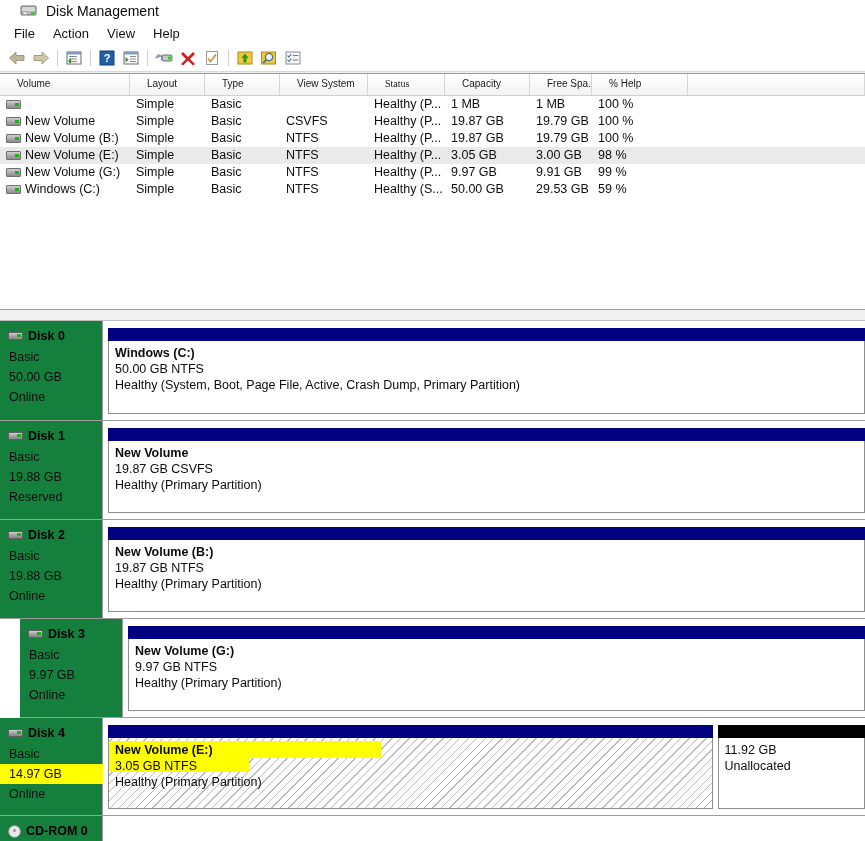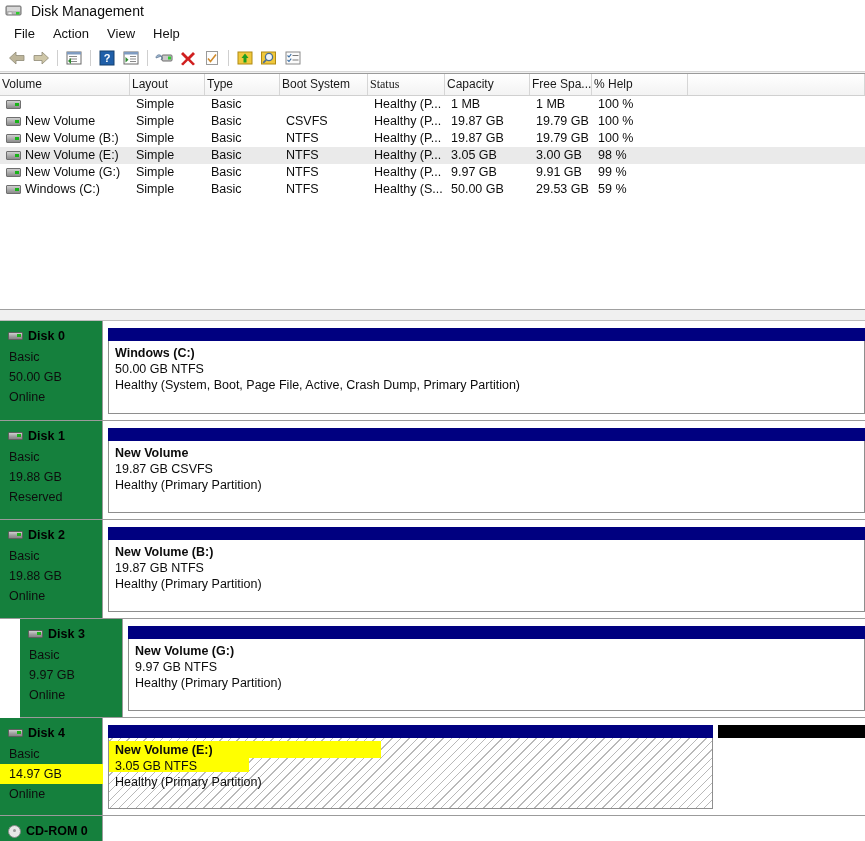--- a/index.html
+++ b/index.html
@@ -14,21 +14,21 @@
     width: 865px; height: 841px;
     background: #f0f0f0;
   }
 
   
   .titlebar {
     height: 22px;
     display: flex;
     align-items: center;
     background: #ffffff;
-    padding-left: 5px;
+    padding-left: 20px;
   }
   .title-icon { width: 18px; height: 16px; position: relative; margin-right: 8px; }
   .title-text { font-size: 14px; color: #0a0a0a; }
 
   
   .menubar {
     height: 23px;
     display: flex;
     align-items: center;
     background: #ffffff;
@@ -67,24 +67,24 @@
     border-top: 1px solid #9a9a9a;
     box-sizing: border-box;
   }
   .vol-header {
     display: flex;
     height: 21px;
     background: linear-gradient(to bottom, #ffffff 0%, #f3f3f3 100%);
     border-bottom: 1px solid #d0d0d0;
   }
   .vh {
-    font-size: 12px;
+    font-size: 10px;
     color: #1a1a1a;
     line-height: 20px;
-    padding-left: 2px;
+    padding-left: 17px;
     border-right: 1px solid #d6d6d6;
     box-sizing: border-box;
     white-space: nowrap;
     overflow: hidden;
   }
   .vol-rows { position: relative; }
   .vol-row {
     display: flex;
     height: 17px;
     align-items: center;
@@ -360,21 +360,21 @@
         <rect x="8.5" y="9.5" width="6" height="1" fill="#7a7a7a"></rect>
       </svg>
     </div>
   </div>
 
   <div class="vol-pane">
     <div class="vol-header" id="vol-header">
         <div class="vh" style="width: 130px; flex: 0 0 130px;">Volume</div>
         <div class="vh" style="width: 75px; flex: 0 0 75px;">Layout</div>
         <div class="vh" style="width: 75px; flex: 0 0 75px;">Type</div>
-        <div class="vh" style="width: 88px; flex: 0 0 88px;">Boot System</div>
+        <div class="vh" style="width: 88px; flex: 0 0 88px;">View System</div>
         <div class="vh" style="width: 77px; flex: 0 0 77px; font-family: Liberation Serif, serif;">Status</div>
         <div class="vh" style="width: 85px; flex: 0 0 85px;">Capacity</div>
         <div class="vh" style="width: 62px; flex: 0 0 62px;">Free Spa...</div>
         <div class="vh" style="width: 96px; flex: 0 0 96px;">% Help</div>
         <div class="vh" style="width: 177px; flex: 0 0 177px;"></div>
       </div>
     <div class="vol-rows" id="vol-rows">
         <div class="vol-row">
           <div class="vc name" style="width: 130px; flex: 0 0 130px;">
             <span class="vol-ico"></span>
@@ -559,20 +559,24 @@
             <div class="part-body hatched">
               <div class="yellow-band" style="left: 0px; top: 3px; width: 272px; height: 17px;"></div>
               <div class="yellow-band" style="left: -6px; top: 20px; width: 146px; height: 14px;"></div>
               <div class="pl bold pl-z">New Volume  (E:)</div>
               <div class="pl pl-z">3.05 GB NTFS</div>
               <div class="pl pl-z">Healthy (Primary Partition)</div>
             </div>
           </div>
           <div class="part" style="flex: 148 148 0px;">
             <div class="part-bar unalloc"></div>
+            <div class="part-body">
+              <div class="pl pl-z">11.92 GB</div>
+              <div class="pl pl-z">Unallocated</div>
+            </div>
           </div>
         </div>
       </div>
       <div class="disk-row" style="height: 30px;">
         <div class="disk-info">
           <div class="disk-title">
             <span class="cdico"></span>
             <span>CD-ROM 0</span>
           </div>
         </div>

